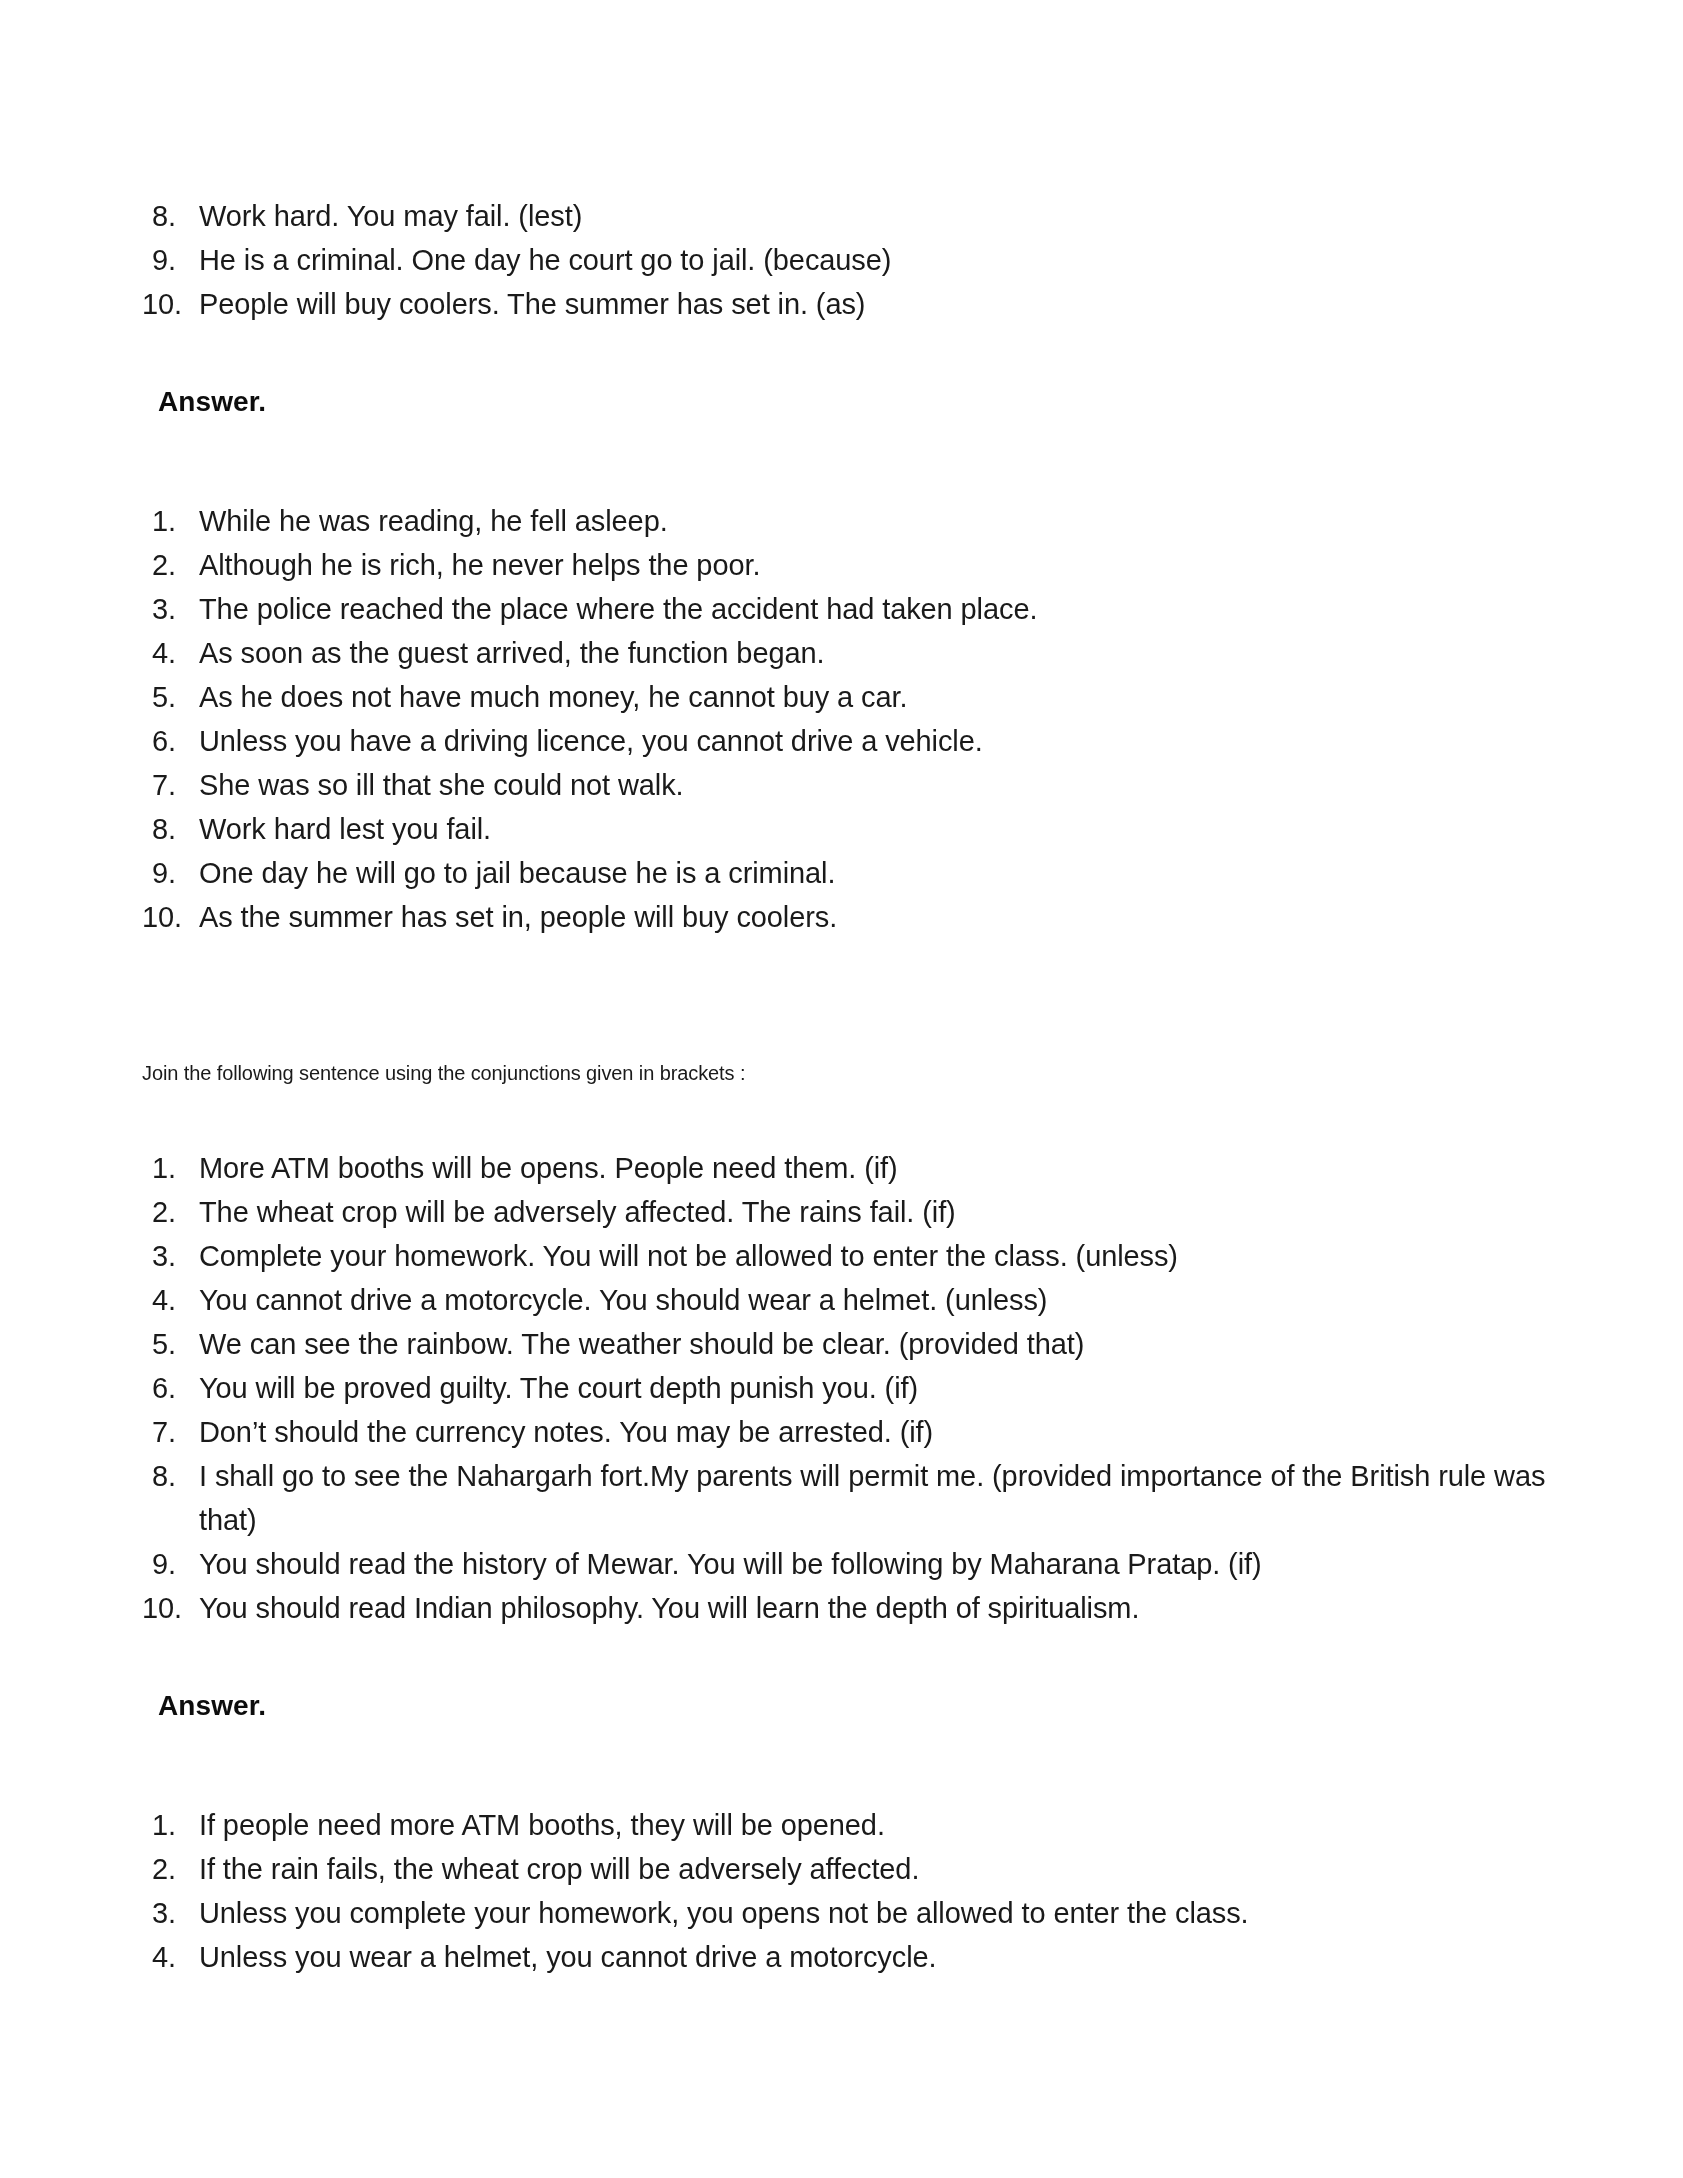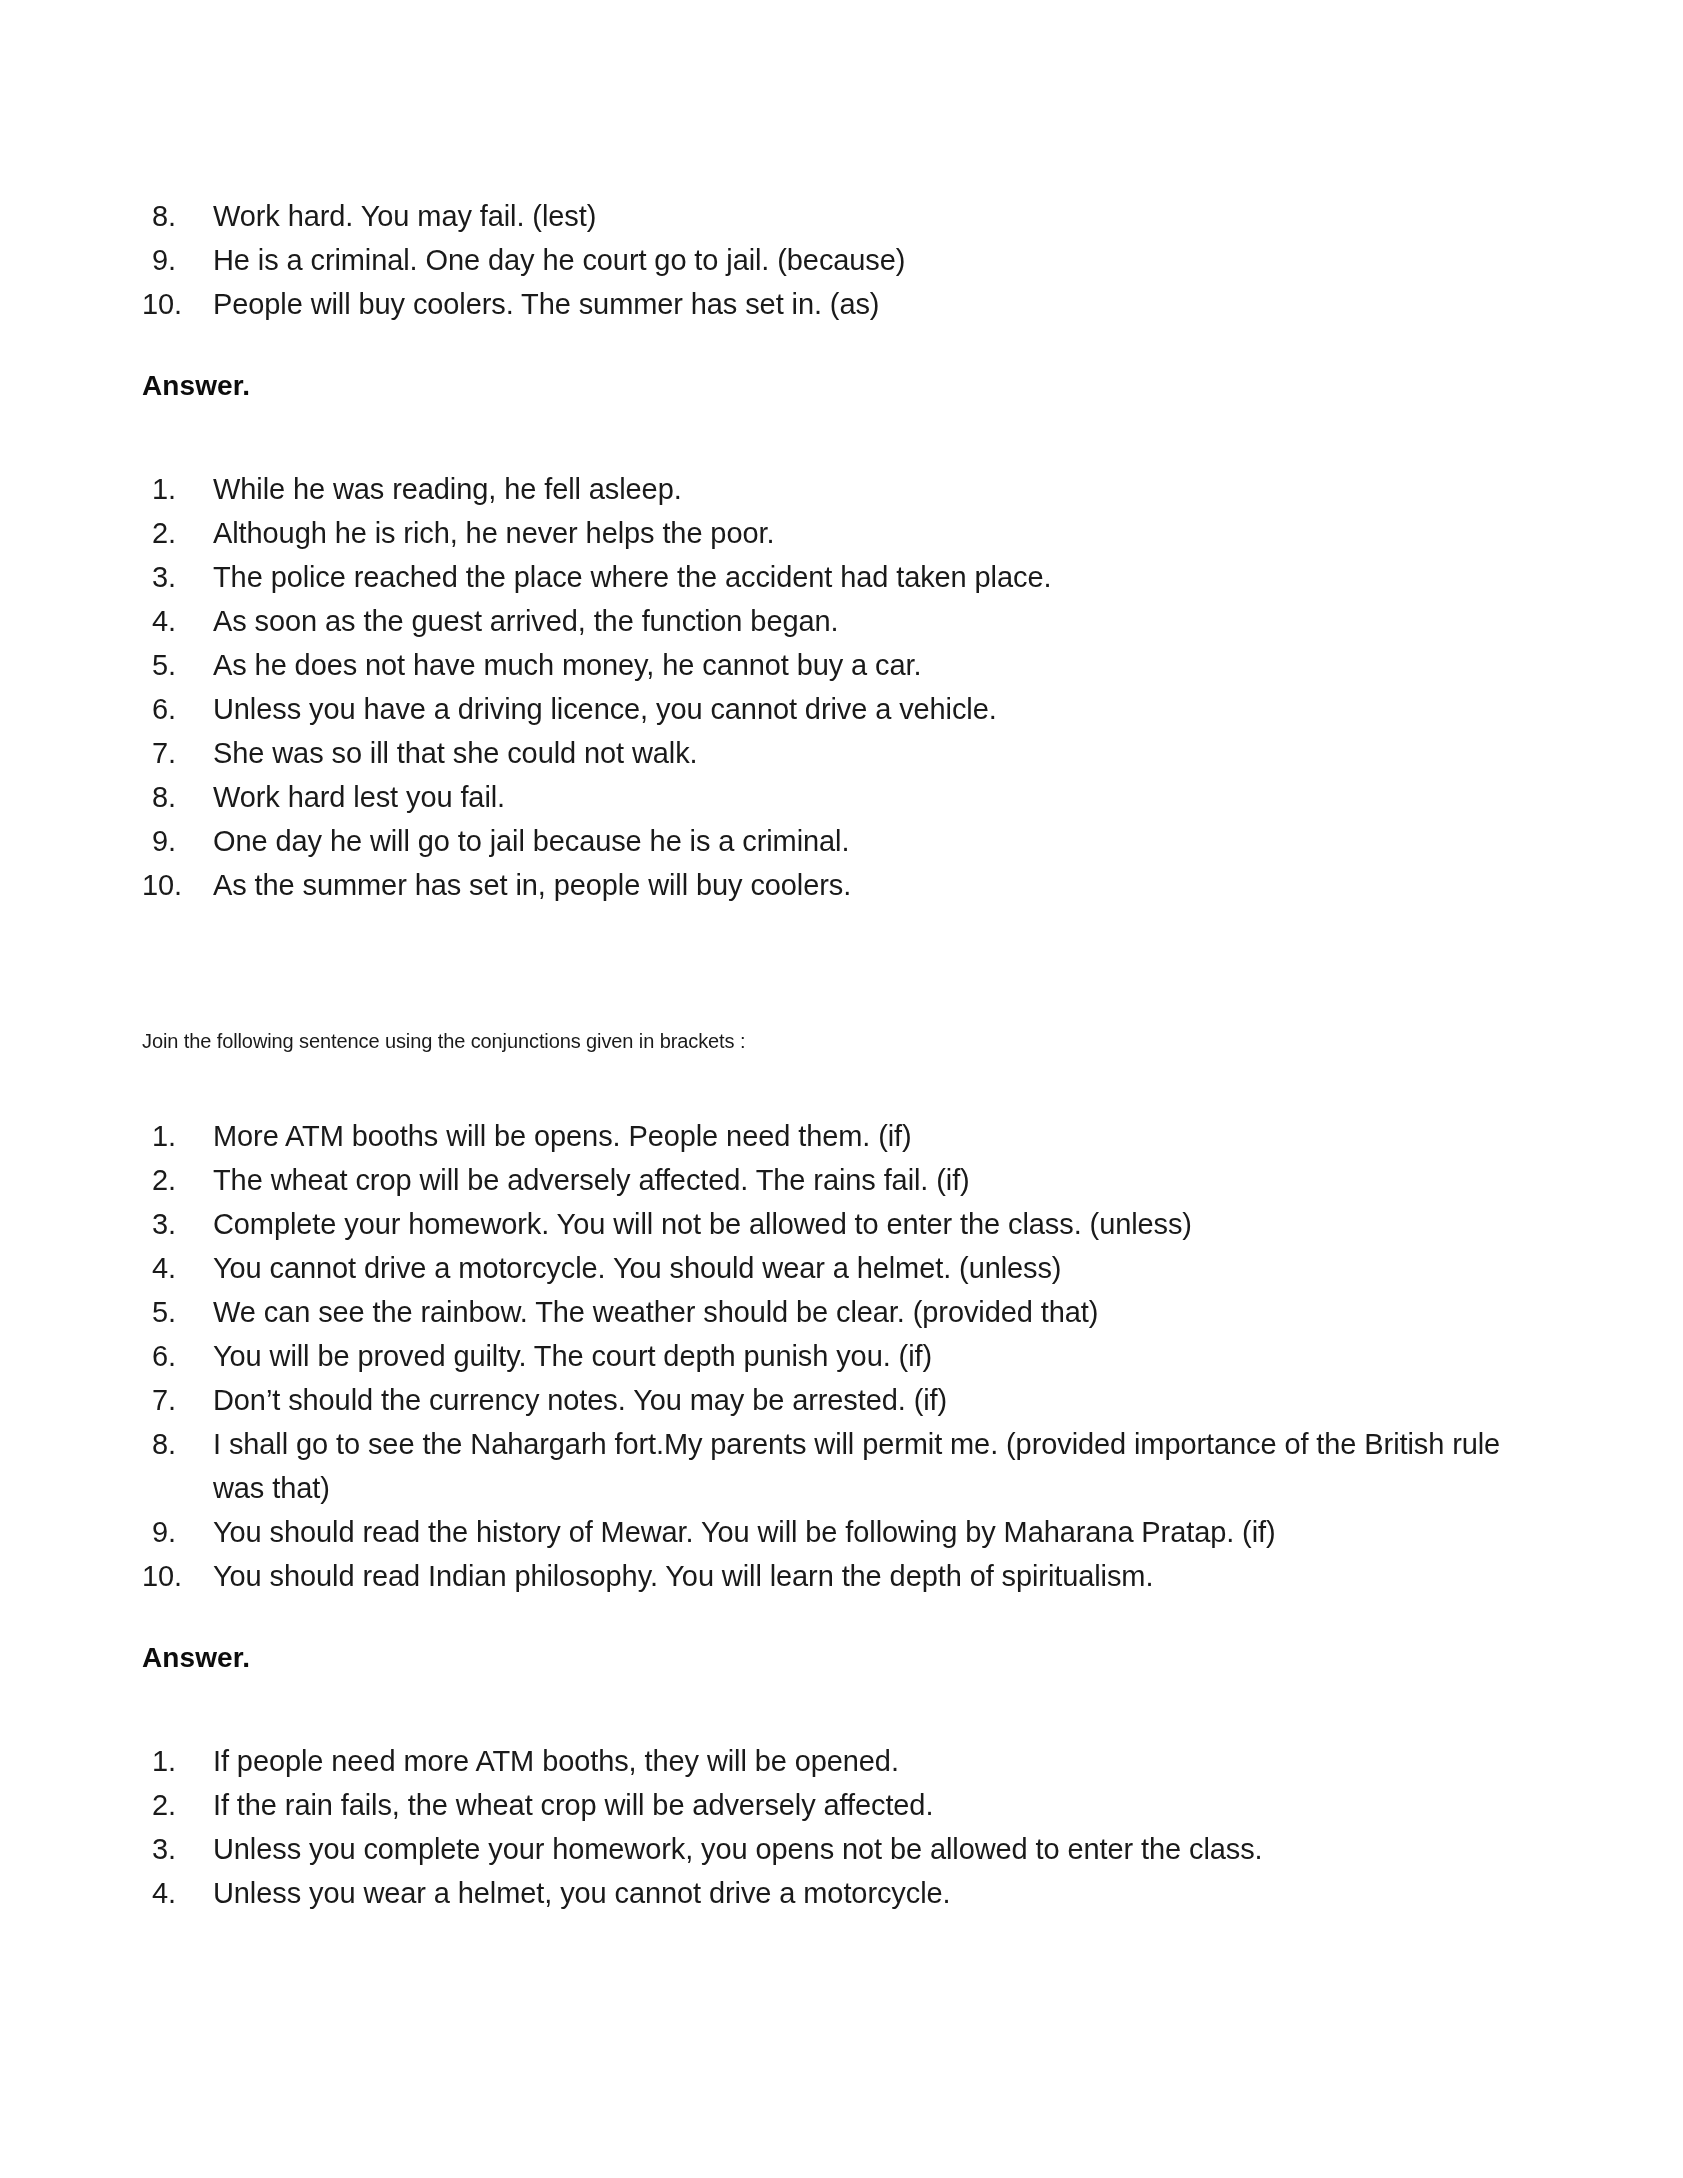--- a/index.html
+++ b/index.html
@@ -41,21 +41,21 @@
     color: #1a1a1a;
     margin: 0;
     font-stretch: condensed;
   }
 
   .heading {
     font-size: 28px;
     line-height: 40px;
     font-weight: bold;
     color: #0d0d0d;
-    margin: 0;
+    margin: 16px;
     letter-spacing: 0.1px;
   }
 
   
   .olist {
     list-style: none;
     margin: 0;
     padding: 0;
   }
   .olist .li {
@@ -75,21 +75,20 @@
     padding-left: 10px;
     box-sizing: border-box;
     white-space: nowrap;
   }
   .olist .li.wide .num {
     padding-left: 0px;
   }
   .olist .txt {
     flex: 1 1 auto;
     padding-left: 6px;
-    margin-left: 14px;
   }
   .gap-md { height: 40px; }
   .gap-lg { height: 51px; }
   .gap-xl { height: 61px; }
 </style>
 </head>
 <body>
 
 <div class="page">
   <div class="content">

